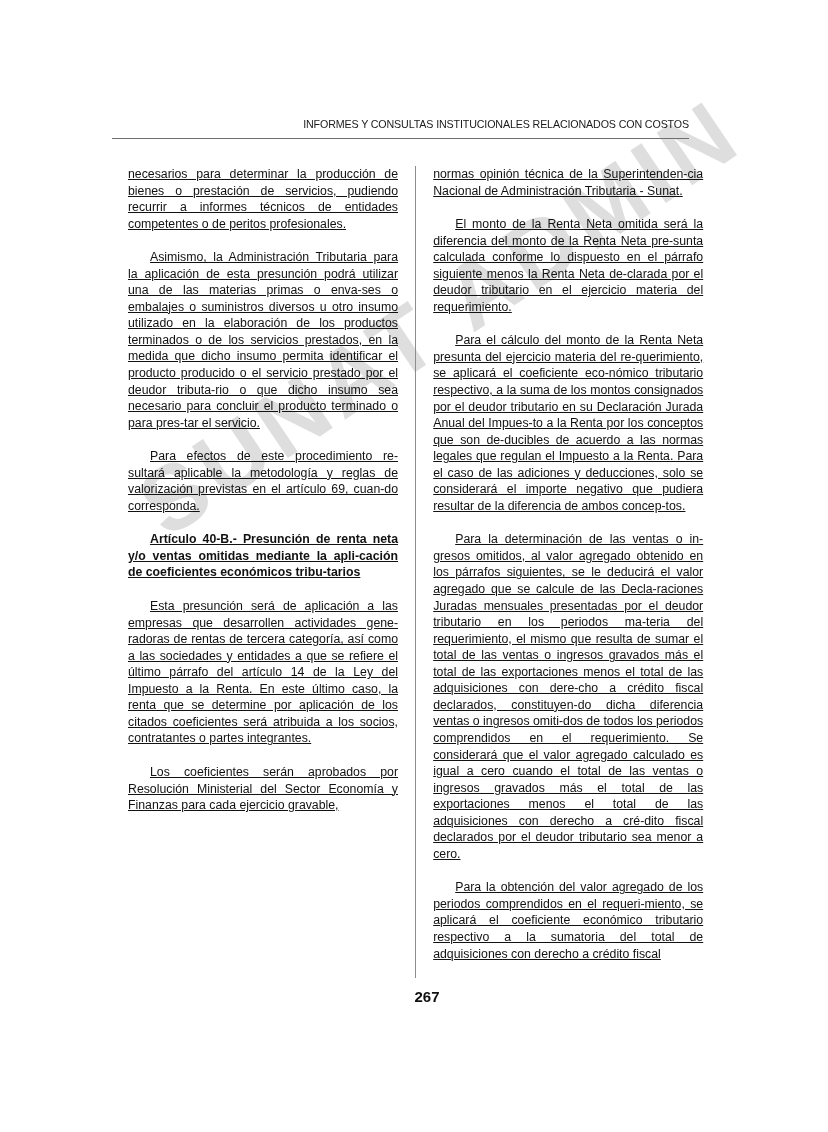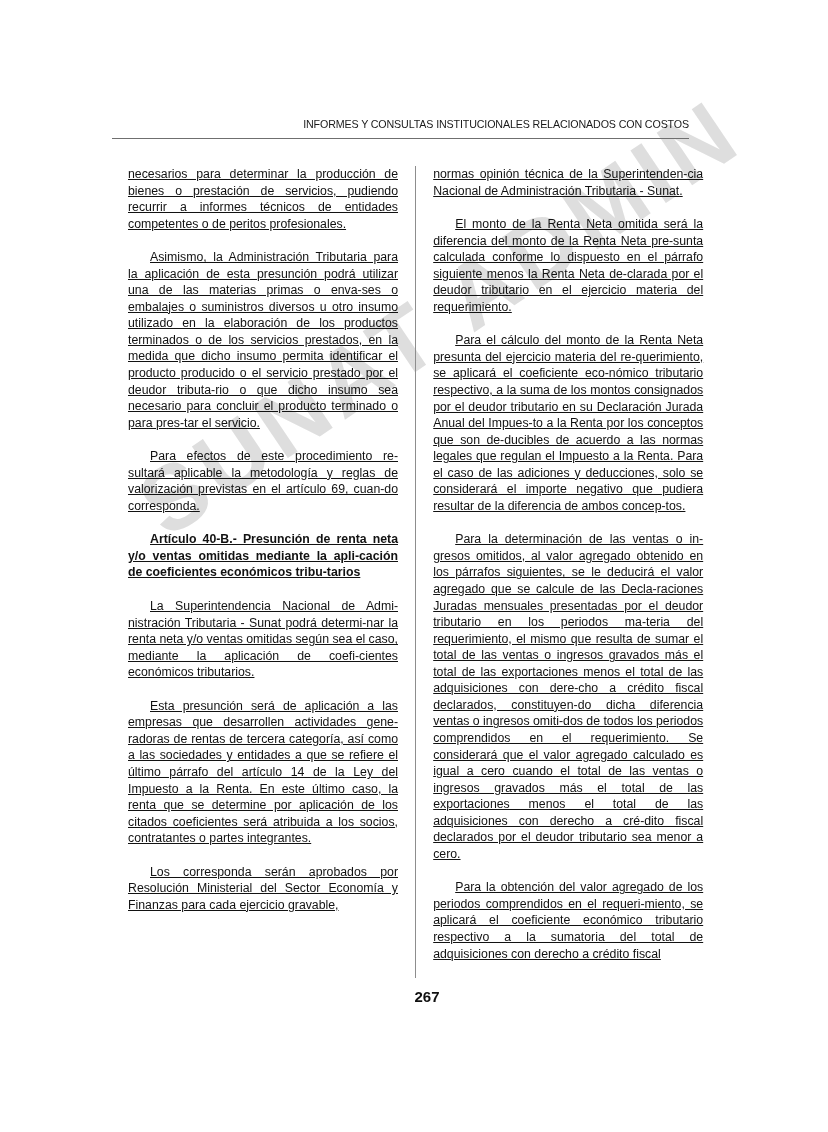--- a/index.html
+++ b/index.html
@@ -141,23 +141,22 @@
     <div class="header-title">INFORMES Y CONSULTAS INSTITUCIONALES RELACIONADOS CON COSTOS</div>
     <div class="header-rule"></div>
   </div>
 
   <div class="content">
     <div class="col col-left">
         <p class="para noindent">necesarios para determinar la producción de bienes o prestación de servicios, pudiendo recurrir a informes técnicos de entidades competentes o de peritos profesionales.</p>
         <p class="para">Asimismo, la Administración Tributaria para la aplicación de esta presunción podrá utilizar una de las materias primas o enva-ses o embalajes o suministros diversos u otro insumo utilizado en la elaboración de los productos terminados o de los servicios prestados, en la medida que dicho insumo permita identificar el producto producido o el servicio prestado por el deudor tributa-rio o que dicho insumo sea necesario para concluir el producto terminado o para pres-tar el servicio.</p>
         <p class="para">Para efectos de este procedimiento re-sultará aplicable la metodología y reglas de valorización previstas en el artículo 69, cuan-do corresponda.</p>
         <p class="para bold">Artículo 40-B.- Presunción de renta neta y/o ventas omitidas mediante la apli-cación de coeficientes económicos tribu-tarios</p>
-        <p class="para">La Superintendencia Nacional de Admi-nistración Tributaria - Sunat podrá determi-nar la renta neta y/o ventas omitidas según sea el caso, mediante la aplicación de coefi-cientes económicos tributarios.</p>
         <p class="para">Esta presunción será de aplicación a las empresas que desarrollen actividades gene-radoras de rentas de tercera categoría, así como a las sociedades y entidades a que se refiere el último párrafo del artículo 14 de la Ley del Impuesto a la Renta. En este último caso, la renta que se determine por aplicación de los citados coeficientes será atribuida a los socios, contratantes o partes integrantes.</p>
-        <p class="para">Los corresponda serán aprobados por Resolución Ministerial del Sector Economía y Finanzas para cada ejercicio gravable,</p>
+        <p class="para">Los coeficientes serán aprobados por Resolución Ministerial del Sector Economía y Finanzas para cada ejercicio gravable,</p>
       </div>
     <div class="col-divider"></div>
     <div class="col col-right">
         <p class="para noindent">normas opinión técnica de la Superintenden-cia Nacional de Administración Tributaria - Sunat.</p>
         <p class="para">El monto de la Renta Neta omitida será la diferencia del monto de la Renta Neta pre-sunta calculada conforme lo dispuesto en el párrafo siguiente menos la Renta Neta de-clarada por el deudor tributario en el ejercicio materia del requerimiento.</p>
         <p class="para">Para el cálculo del monto de la Renta Neta presunta del ejercicio materia del re-querimiento, se aplicará el coeficiente eco-nómico tributario respectivo, a la suma de los montos consignados por el deudor tributario en su Declaración Jurada Anual del Impues-to a la Renta por los conceptos que son de-ducibles de acuerdo a las normas legales que regulan el Impuesto a la Renta. Para el caso de las adiciones y deducciones, solo se considerará el importe negativo que pudiera resultar de la diferencia de ambos concep-tos.</p>
         <p class="para">Para la determinación de las ventas o in-gresos omitidos, al valor agregado obtenido en los párrafos siguientes, se le deducirá el valor agregado que se calcule de las Decla-raciones Juradas mensuales presentadas por el deudor tributario en los periodos ma-teria del requerimiento, el mismo que resulta de sumar el total de las ventas o ingresos gravados más el total de las exportaciones menos el total de las adquisiciones con dere-cho a crédito fiscal declarados, constituyen-do dicha diferencia ventas o ingresos omiti-dos de todos los periodos comprendidos en el requerimiento. Se considerará que el valor agregado calculado es igual a cero cuando el total de las ventas o ingresos gravados más el total de las exportaciones menos el total de las adquisiciones con derecho a cré-dito fiscal declarados por el deudor tributario sea menor a cero.</p>
         <p class="para">Para la obtención del valor agregado de los periodos comprendidos en el requeri-miento, se aplicará el coeficiente económico tributario respectivo a la sumatoria del total de adquisiciones con derecho a crédito fiscal</p>
       </div>
   </div>

